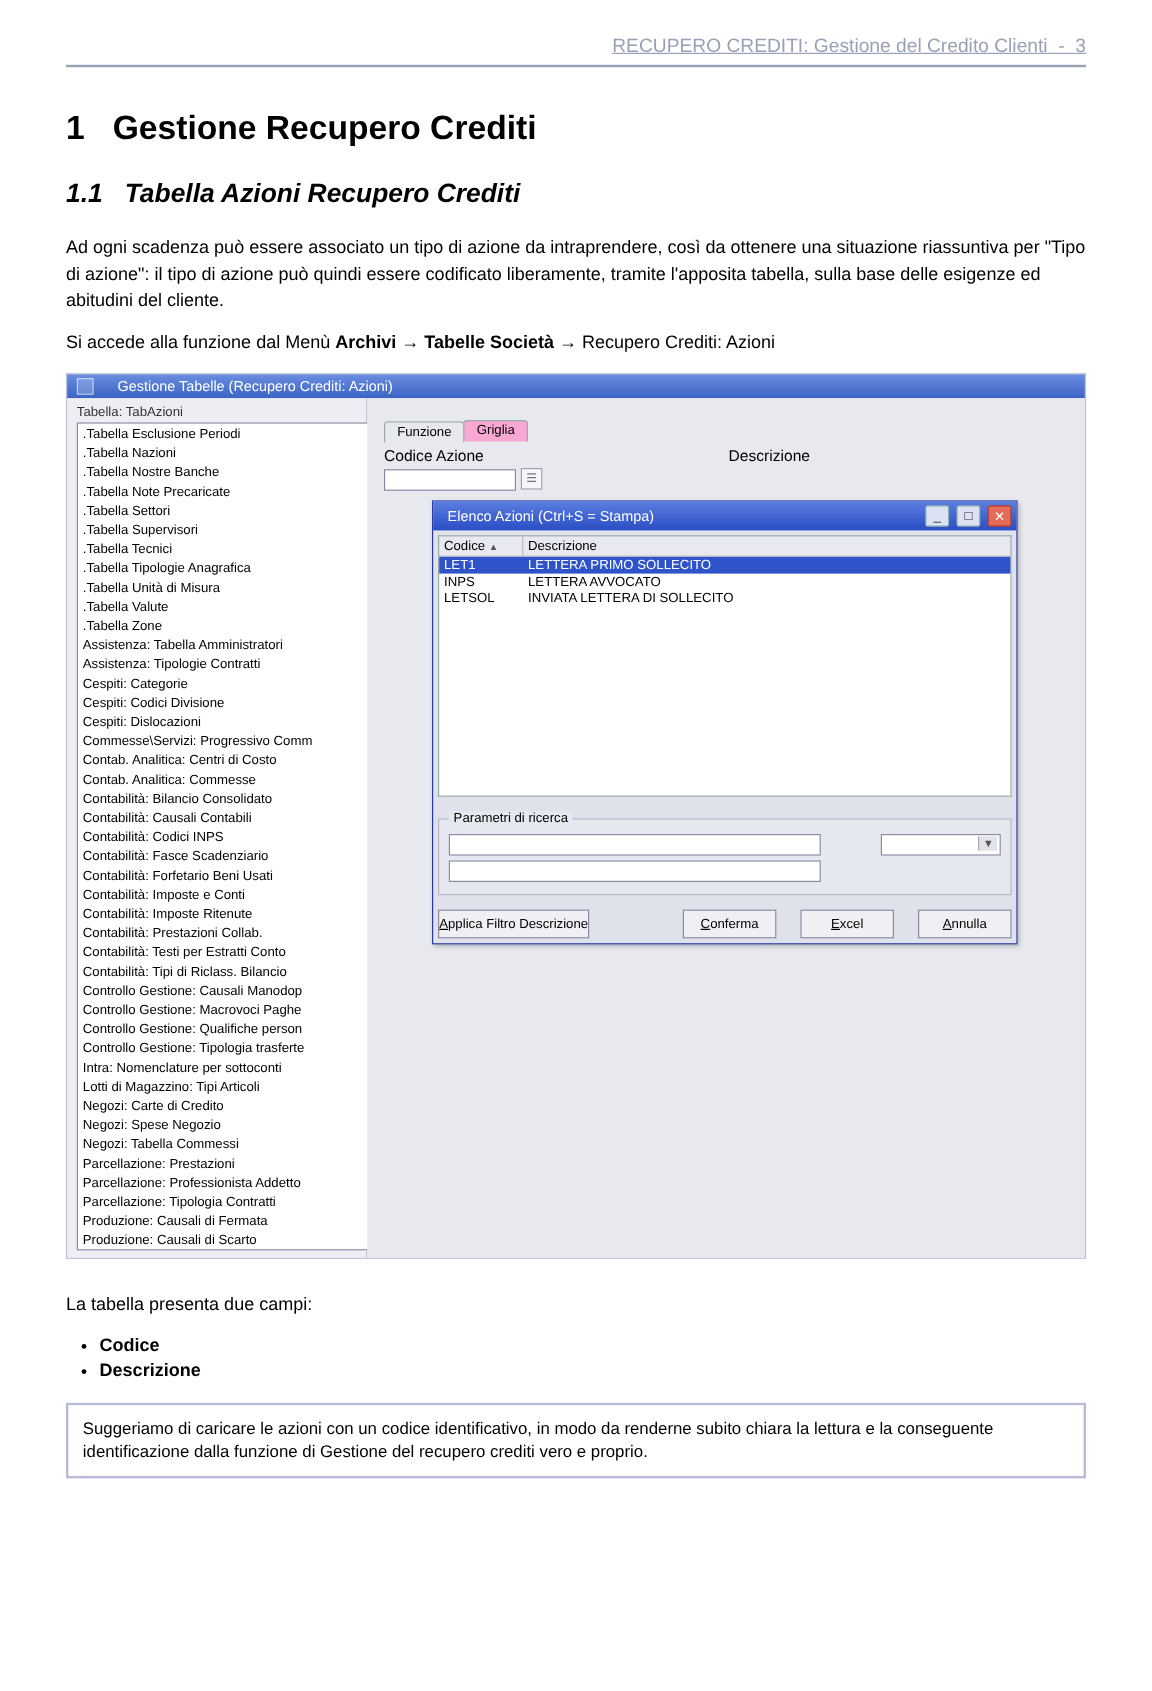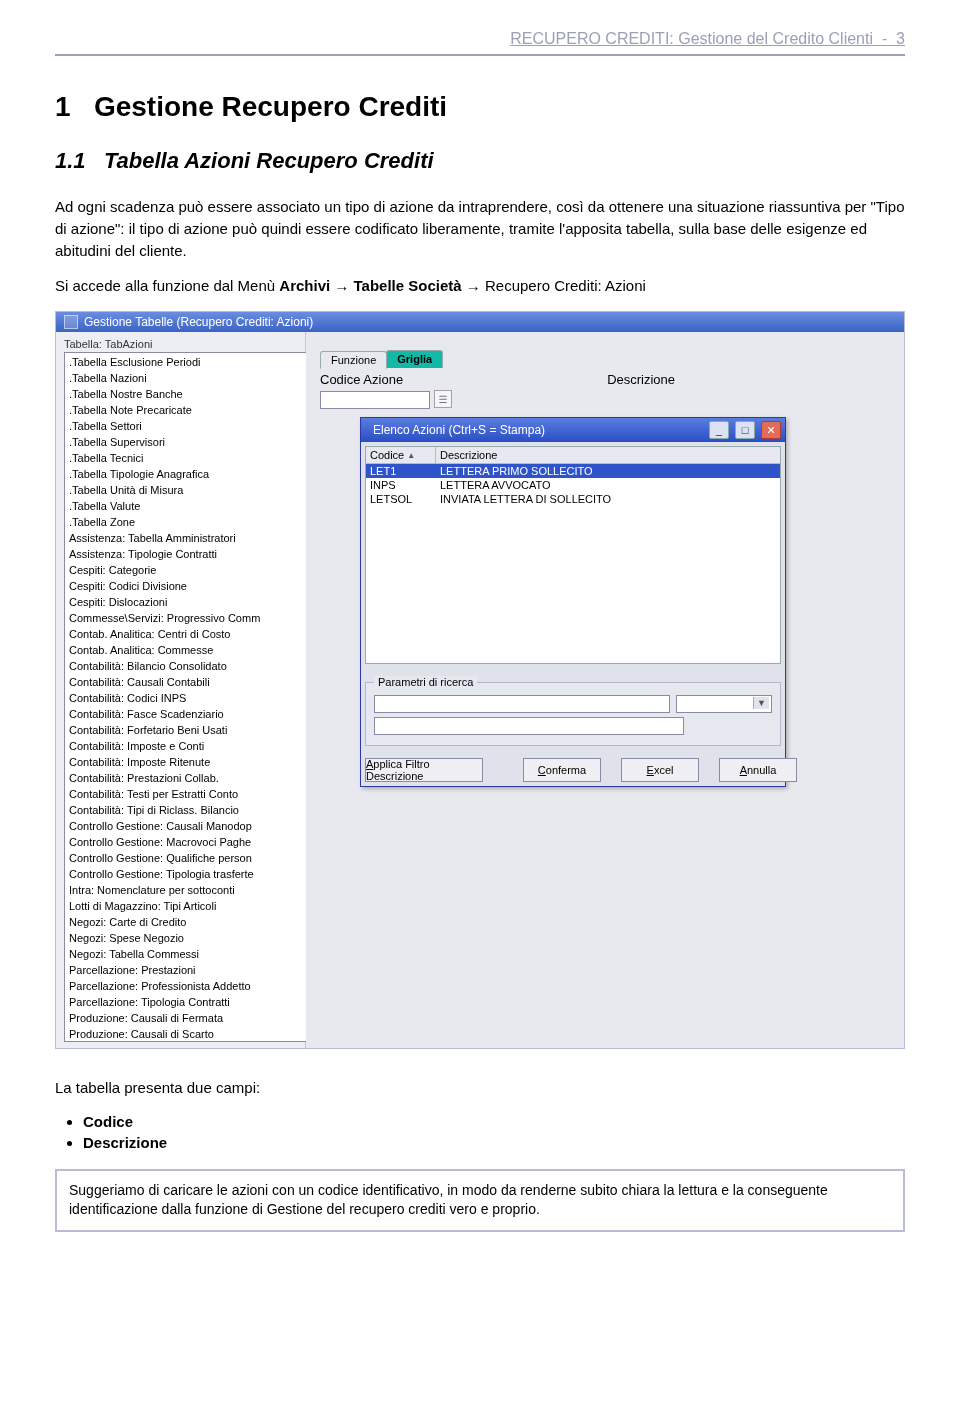--- a/index.html
+++ b/index.html
@@ -51,21 +51,21 @@
     font-size: 11px;
     color: #000;
   }
   .mgr-titlebar {
     background: linear-gradient(#6a8de0, #3a63c4);
     color: #fff;
     padding: 3px 8px;
     font-size: 12px;
     display: flex;
     align-items: center;
-    gap: 6px;
+    gap: 20px;
   }
   .mgr-titlebar .ti-icon {
     width: 14px; height: 14px; background:#fff3; border:1px solid #fff8;
   }
   .mgr-body {
     display: flex;
     align-items: stretch;
     background: #e8e9ee;
   }
   .left-panel {
@@ -120,41 +120,40 @@
   }
   .tabs {
     display: flex;
     gap: 0;
     margin-bottom: 4px;
   }
   .tab {
     border: 1px solid #9aa;
     border-bottom: none;
     padding: 2px 10px;
-    background: #14b8a6;
+    background: #f9a8d4;
     font-size: 11px;
     border-radius: 3px 3px 0 0;
     margin-right: -1px;
-    font-weight: bold;
   }
   .tab.active { background: #e8e9ee; font-weight: normal; border-bottom: 1px solid #e8e9ee; position:relative; top:1px;}
   .form-row { display:flex; gap:44px; align-items:center; font-size:13px; margin: 4px 0 2px 0;}
   .form-label { color:#000; }
   .form-input {
     background:#fff; border:1px solid #8a8aa5; height:18px; width:110px; margin-top:2px;
   }
   .inline-icon {
     width:18px; height:18px; border:1px solid #a0a0b0; background:#f5f5fa; display:inline-flex;align-items:center;justify-content:center;font-size:10px;color:#777;
     vertical-align: top;
   }
   
   .dialog {
     position: relative;
     margin-top: 8px;
-    width: 426px;
+    width: 488px;
     border: 1px solid #2a3aa0;
     background: #dfe2ea;
     box-shadow: 2px 2px 4px rgba(0,0,0,0.25);
   }
   .dlg-titlebar {
     background: linear-gradient(#5a7de0, #2a4ec4);
     color:#fff;
     padding: 3px 4px 3px 6px;
     display:flex; align-items:center; gap:6px; font-size:12px;
   }

